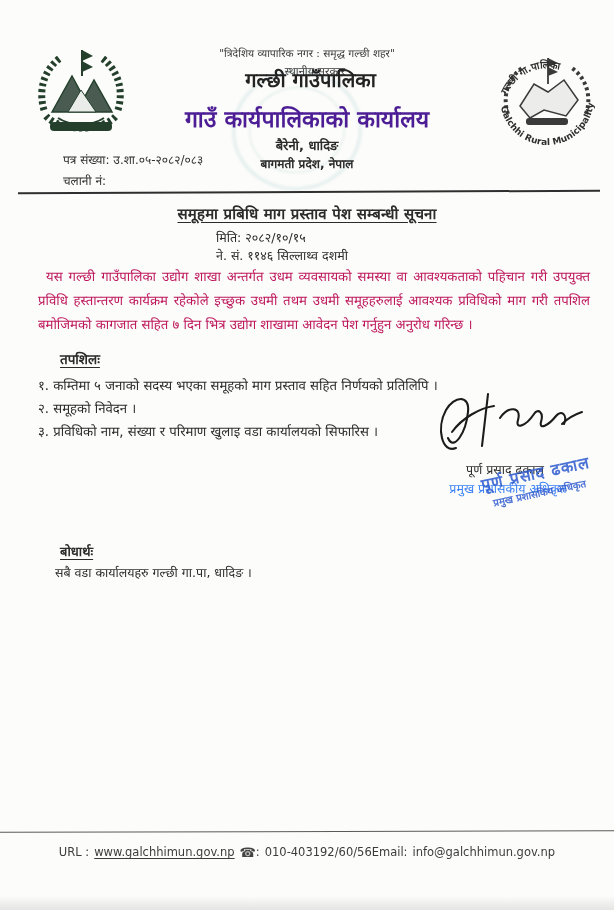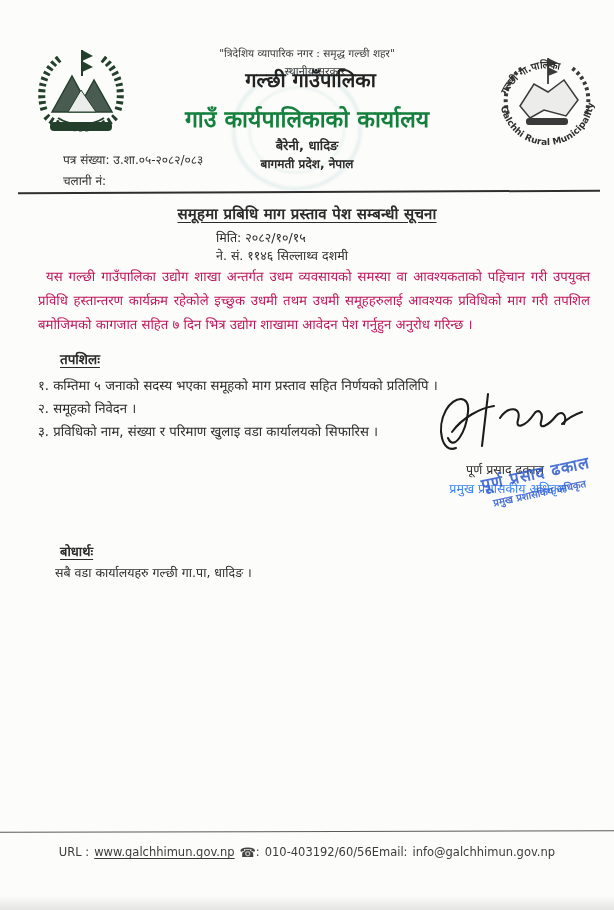--- a/index.html
+++ b/index.html
@@ -13,21 +13,21 @@
     color: #2b2b2b;
     overflow: hidden;
   }
   .abs { position: absolute; }
   .center { left: 0; right: 0; text-align: center; }
 
   
   .motto      { top: 46px;  font-size: 10.5px; color: #3a3a3a; }
   .gov-line   { top: 63px;  font-size: 11px; color: #3a3a3a; margin-left: 16px; }
   .muni-name  { top: 66px;  font-size: 20px; font-weight: bold; color: #222; padding-left: 7px; }
-  .office-name{ top: 102px; font-size: 23px; font-weight: bold; color: #15803d; }
+  .office-name{ top: 102px; font-size: 23px; font-weight: bold; color: #4c1d95; }
   .addr1      { top: 136px; font-size: 13px; font-weight: bold; }
   .addr2      { top: 155px; font-size: 12px; font-weight: bold; }
 
   .watermark {
     top: 70px; left: 232px; width: 130px; height: 120px;
     border: 3px double #7fb9bc; border-radius: 50%;
     opacity: 0.30; filter: blur(1px);
     transform: rotate(-8deg);
   }
   .watermark-inner {

